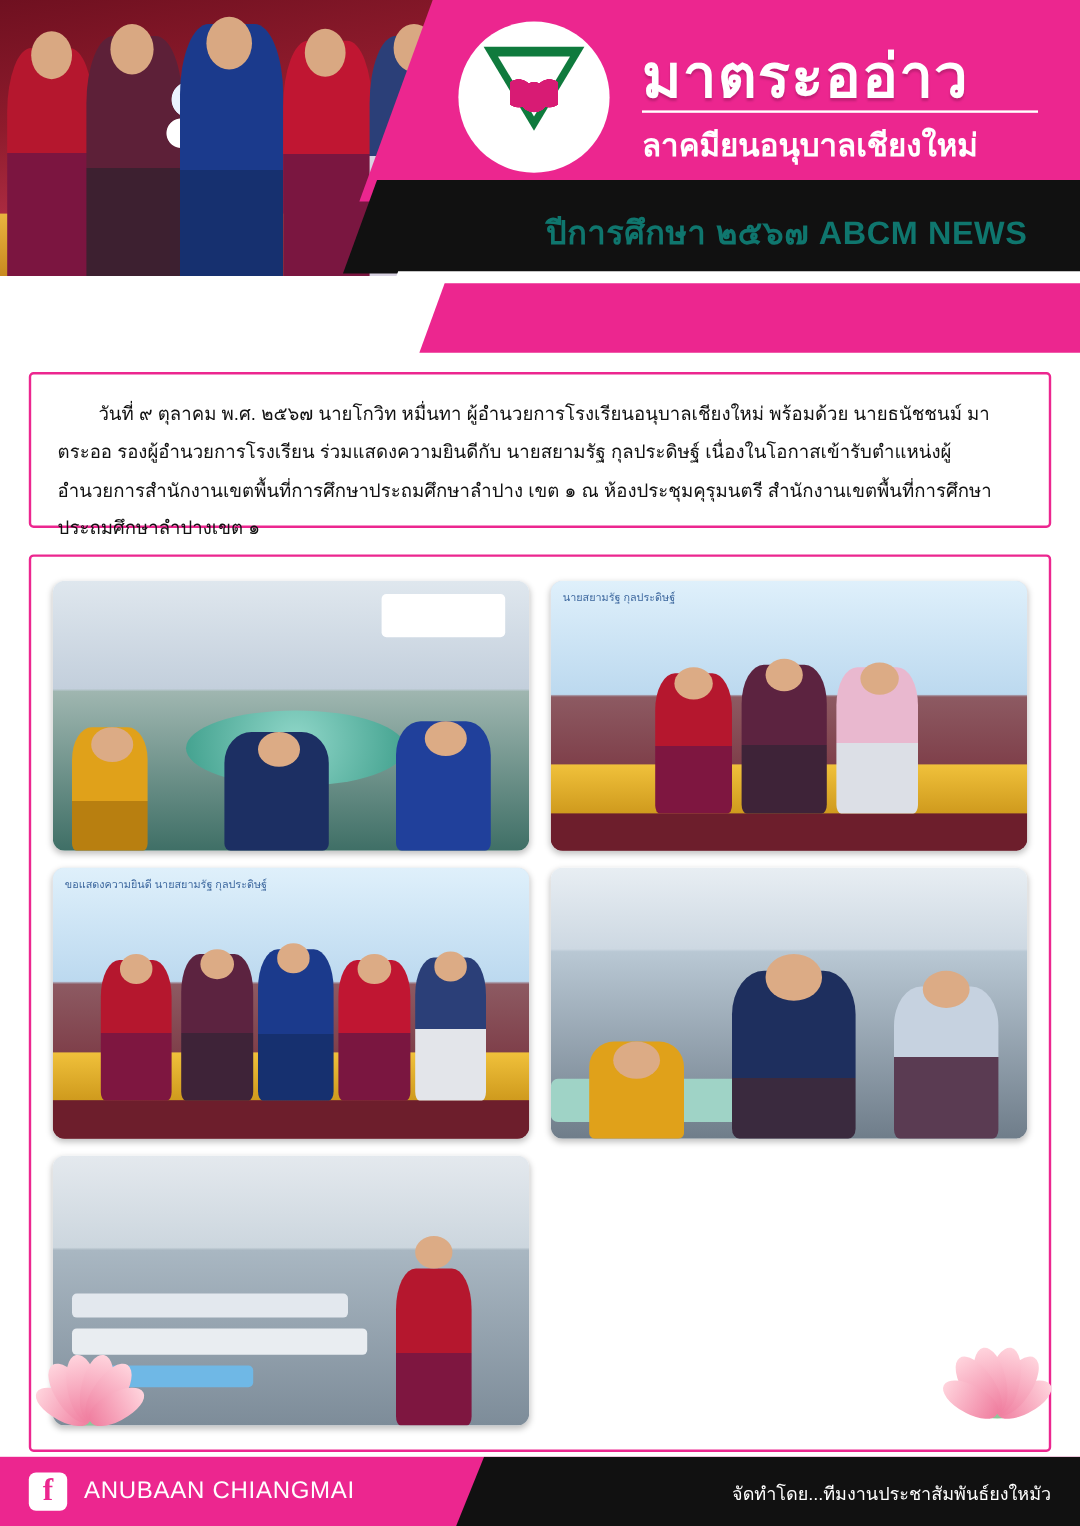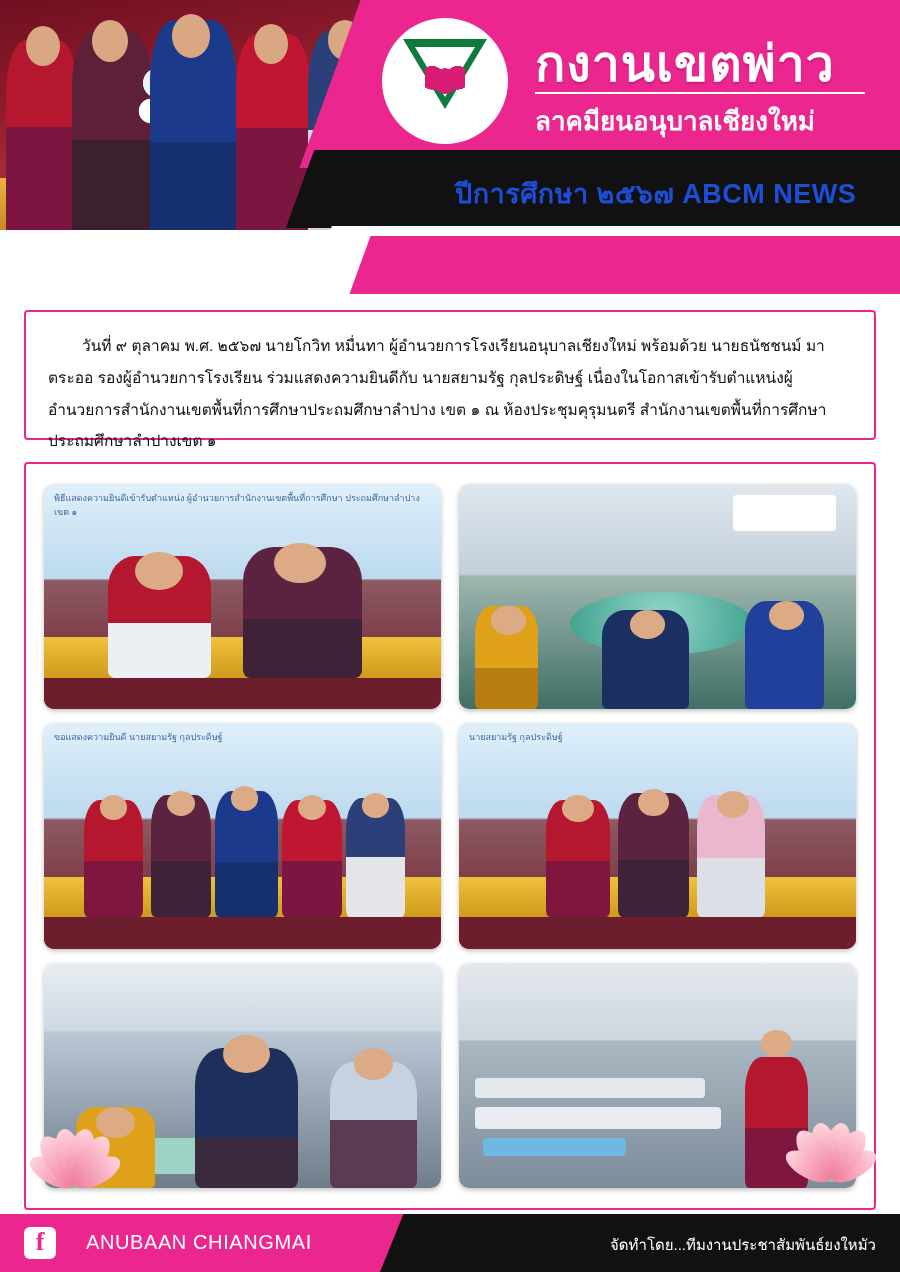--- a/index.html
+++ b/index.html
@@ -115,21 +115,21 @@
   .title-rule {
     position: absolute; top: 92px; left: 535px;
     width: 330px; height: 2px; background: #ffffff; z-index: 5;
   }
   .title-sub {
     position: absolute; top: 100px; left: 535px;
     color: #ffffff; font-size: 26px; font-weight: 600; z-index: 5;
   }
   .title-year {
     position: absolute; top: 172px; left: 455px;
-    color: #1d4ed8; font-size: 27px; font-weight: 700; z-index: 5;
+    color: #0f766e; font-size: 27px; font-weight: 700; z-index: 5;
     letter-spacing: .5px;
   }
   .title-issue {
     position: absolute; top: 252px; left: 412px;
     color: #ffffff; font-size: 25px; font-weight: 700; z-index: 5;
   }
 
   
   .article {
     position: absolute; top: 310px; left: 24px;
@@ -244,21 +244,21 @@
     position: absolute; left: 24px; top: 13px;
     width: 32px; height: 32px; border-radius: 6px;
     background: #ffffff;
     color: #ec268f;
     font-size: 26px; font-weight: 700;
     line-height: 30px; text-align: center;
     font-family: "Liberation Serif", serif;
   }
   .fb-name {
     position: absolute; left: 70px; top: 17px;
-    color: #ffffff; font-size: 20px; letter-spacing: .6px; margin-left: 16px;
+    color: #ffffff; font-size: 20px; letter-spacing: .6px;
   }
   .footer-credit {
     position: absolute; right: 24px; top: 19px;
     color: #ffffff; font-size: 15px; z-index: 4;
   }
 </style>
 </head>
 <body>
 
 <div class="page">
@@ -286,54 +286,57 @@
     <div class="header-pinkband2"></div>
 
     <div class="logo-circle">
       <div class="logo-mark">
         <div class="logo-tri"></div>
         <div class="logo-tri-in"></div>
         <div class="logo-lotus"></div>
       </div>
     </div>
 
-    <div class="title-main">กงานเขตพ่าว</div>
+    <div class="title-main">มาตระออ่าว</div>
     <div class="title-rule"></div>
     <div class="title-sub">ลาคมียนอนุบาลเชียงใหม่</div>
     <div class="title-year">ปีการศึกษา ๒๕๖๗ ABCM NEWS</div>
   </div>
 
   <div class="article">
     <p>วันที่ ๙ ตุลาคม พ.ศ. ๒๕๖๗ นายโกวิท หมื่นทา ผู้อำนวยการโรงเรียนอนุบาลเชียงใหม่ พร้อมด้วย นายธนัชชนม์ มาตระออ รองผู้อำนวยการโรงเรียน ร่วมแสดงความยินดีกับ นายสยามรัฐ กุลประดิษฐ์ เนื่องในโอกาสเข้ารับตำแหน่งผู้อำนวยการสำนักงานเขตพื้นที่การศึกษาประถมศึกษาลำปาง เขต ๑ ณ ห้องประชุมคุรุมนตรี สำนักงานเขตพื้นที่การศึกษาประถมศึกษาลำปางเขต ๑</p>
   </div>
 
   <div class="gallery">
 
-    <div class="photo">
-      <div class="ph-room"></div>
-      <div class="ph-banner"></div>
-      <div class="ph-banner-text">พิธีแสดงความยินดีเข้ารับตำแหน่ง ผู้อำนวยการสำนักงานเขตพื้นที่การศึกษา ประถมศึกษาลำปาง เขต ๑</div>
-      <div class="ph-stage-y"></div>
-      <div class="ph-floor-r"></div>
-      <div class="ph-p" style="left:16%;width:26%;height:54%;background:linear-gradient(180deg,#b5172e 0 55%,#eceff3 55% 100%);"></div>
-      <div class="ph-h" style="left:23%;top:30%;width:12%;height:17%;"></div>
-      <div class="ph-p" style="left:50%;width:30%;height:58%;background:linear-gradient(180deg,#5c2340 0 55%,#3e2338 55% 100%);"></div>
-      <div class="ph-h" style="left:58%;top:26%;width:13%;height:18%;"></div>
-    </div>
 
     <div class="photo">
       <div class="ph-room teal"></div>
       <div class="ph-table" style="left:28%;top:48%;width:46%;height:28%;"></div>
       <div class="ph-p" style="left:4%;bottom:0;width:16%;height:46%;background:linear-gradient(180deg,#e0a11a 0 60%,#b87f10 60% 100%);"></div>
       <div class="ph-h" style="left:8%;top:54%;width:9%;height:13%;"></div>
       <div class="ph-p" style="left:36%;bottom:0;width:22%;height:44%;background:linear-gradient(180deg,#1c2f63 0 100%);"></div>
       <div class="ph-h" style="left:43%;top:56%;width:9%;height:13%;"></div>
       <div class="ph-p" style="left:72%;bottom:0;width:20%;height:48%;background:linear-gradient(180deg,#20409b 0 100%);"></div>
       <div class="ph-h" style="left:78%;top:52%;width:9%;height:13%;"></div>
       <div class="ph-chair" style="right:5%;top:5%;width:26%;height:16%;background:#ffffff;"></div>
+    </div>
+
+    <div class="photo">
+      <div class="ph-room"></div>
+      <div class="ph-banner"></div>
+      <div class="ph-banner-text">นายสยามรัฐ กุลประดิษฐ์</div>
+      <div class="ph-stage-y"></div>
+      <div class="ph-floor-r"></div>
+      <div class="ph-p" style="left:22%;width:16%;height:52%;background:linear-gradient(180deg,#b5172e 0 52%,#7e1640 52% 100%);"></div>
+      <div class="ph-h" style="left:26%;top:32%;width:8%;height:12%;"></div>
+      <div class="ph-p" style="left:40%;width:18%;height:55%;background:linear-gradient(180deg,#5c2340 0 54%,#3e2338 54% 100%);"></div>
+      <div class="ph-h" style="left:45%;top:29%;width:8%;height:12%;"></div>
+      <div class="ph-p" style="left:60%;width:17%;height:54%;background:linear-gradient(180deg,#e9b8cf 0 52%,#dcdfe6 52% 100%);"></div>
+      <div class="ph-h" style="left:65%;top:30%;width:8%;height:12%;"></div>
     </div>
 
     <div class="photo">
       <div class="ph-room"></div>
       <div class="ph-banner"></div>
       <div class="ph-banner-text">ขอแสดงความยินดี นายสยามรัฐ กุลประดิษฐ์</div>
       <div class="ph-stage-y"></div>
       <div class="ph-floor-r"></div>
       <div class="ph-p" style="left:10%;width:15%;height:52%;background:linear-gradient(180deg,#b5172e 0 52%,#7e1640 52% 100%);"></div>
       <div class="ph-h" style="left:14%;top:32%;width:7%;height:11%;"></div>
@@ -341,34 +344,20 @@
       <div class="ph-h" style="left:31%;top:30%;width:7%;height:11%;"></div>
       <div class="ph-p" style="left:43%;width:16%;height:56%;background:linear-gradient(180deg,#1b3a8c 0 56%,#16306f 56% 100%);"></div>
       <div class="ph-h" style="left:47%;top:28%;width:7%;height:11%;"></div>
       <div class="ph-p" style="left:60%;width:15%;height:52%;background:linear-gradient(180deg,#c01632 0 52%,#7a1640 52% 100%);"></div>
       <div class="ph-h" style="left:64%;top:32%;width:7%;height:11%;"></div>
       <div class="ph-p" style="left:76%;width:15%;height:53%;background:linear-gradient(180deg,#2b3f78 0 50%,#e3e5ea 50% 100%);"></div>
       <div class="ph-h" style="left:80%;top:31%;width:7%;height:11%;"></div>
     </div>
 
     <div class="photo">
-      <div class="ph-room"></div>
-      <div class="ph-banner"></div>
-      <div class="ph-banner-text">นายสยามรัฐ กุลประดิษฐ์</div>
-      <div class="ph-stage-y"></div>
-      <div class="ph-floor-r"></div>
-      <div class="ph-p" style="left:22%;width:16%;height:52%;background:linear-gradient(180deg,#b5172e 0 52%,#7e1640 52% 100%);"></div>
-      <div class="ph-h" style="left:26%;top:32%;width:8%;height:12%;"></div>
-      <div class="ph-p" style="left:40%;width:18%;height:55%;background:linear-gradient(180deg,#5c2340 0 54%,#3e2338 54% 100%);"></div>
-      <div class="ph-h" style="left:45%;top:29%;width:8%;height:12%;"></div>
-      <div class="ph-p" style="left:60%;width:17%;height:54%;background:linear-gradient(180deg,#e9b8cf 0 52%,#dcdfe6 52% 100%);"></div>
-      <div class="ph-h" style="left:65%;top:30%;width:8%;height:12%;"></div>
-    </div>
-
-    <div class="photo">
       <div class="ph-room teal" style="background:linear-gradient(180deg,#e8eef3 0%, #cdd8e2 30%, #b9c8d4 31%, #6f7d8a 100%);"></div>
       <div class="ph-chair" style="left:0;bottom:6%;width:40%;height:16%;background:#9fd3c6;border-radius:6px;"></div>
       <div class="ph-p" style="left:8%;bottom:0;width:20%;height:36%;background:linear-gradient(180deg,#e0a11a 0 100%);"></div>
       <div class="ph-h" style="left:13%;top:64%;width:10%;height:14%;"></div>
       <div class="ph-p" style="left:38%;bottom:0;width:26%;height:62%;background:linear-gradient(180deg,#1e2f5e 0 64%,#3a2a3e 64% 100%);"></div>
       <div class="ph-h" style="left:45%;top:32%;width:12%;height:17%;"></div>
       <div class="ph-p" style="left:72%;bottom:0;width:22%;height:56%;background:linear-gradient(180deg,#c6d2e0 0 46%,#5a3b52 46% 100%);"></div>
       <div class="ph-h" style="left:78%;top:38%;width:10%;height:14%;"></div>
     </div>
 

